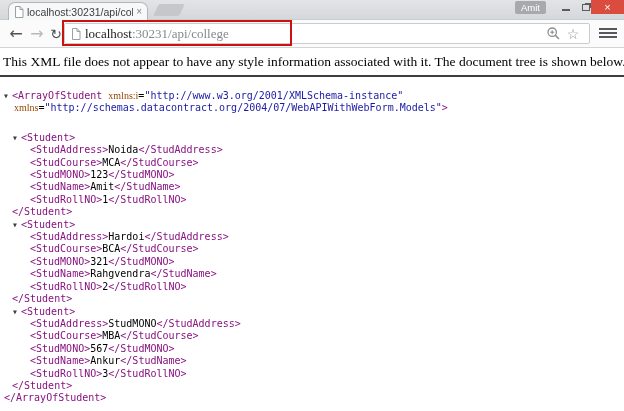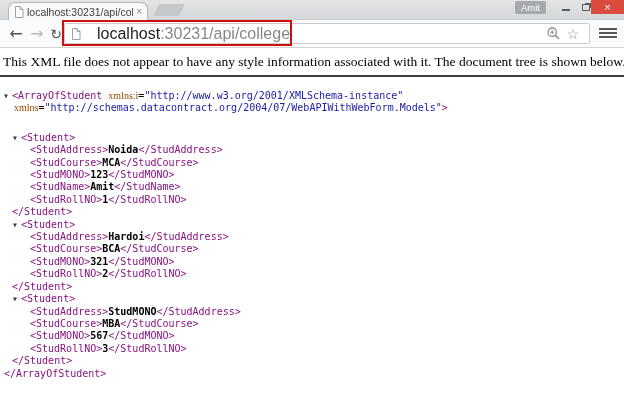--- a/index.html
+++ b/index.html
@@ -38,21 +38,21 @@
   .toolbar { position:relative; height:28px; background:#fbfbfb;
     border-bottom:1px solid #d4d4d4; }
   .nav-icon { position:absolute; top:0; height:27px; display:flex; align-items:center;
     justify-content:center; font-family:"DejaVu Sans", sans-serif; cursor:pointer; }
   .back { left:6px; width:20px; font-size:16px; color:#4e5256; }
   .fwd { left:27px; width:20px; font-size:16px; color:#b6babd; }
   .reload { left:47px; width:18px; font-size:14px; color:#4e5256; }
   .omnibox { position:absolute; left:64px; right:34px; top:3px; height:21px;
     background:#ffffff; border:1px solid #cccccc; border-radius:2px;
     display:flex; align-items:center; padding:0 6px; }
-  .url { font-size:16px; white-space:nowrap; margin-left:16px; flex:1 1 auto; overflow:hidden; }
+  .url { font-size:13px; white-space:nowrap; margin-left:4px; flex:1 1 auto; overflow:hidden;font-family:Liberation Serif, serif; }
   .url .host { color:#1d1d1d; }
   .url .rest { color:#85898d; }
   .omni-icon { flex:0 0 auto; display:flex; align-items:center; justify-content:center;
     width:20px; height:20px; cursor:pointer; }
   .star { font-family:"DejaVu Sans", sans-serif; font-size:14px; color:#8b8f93; }
   .red-box { position:absolute; left:62px; top:0px; width:230px; height:26px;
     border:2px solid #cc1111; z-index:5; pointer-events:none; }
   .menu-btn { position:absolute; right:7px; top:8px; width:18px; cursor:pointer; }
   .menu-btn i { display:block; height:2px; background:#55595e; margin-bottom:2px; }
 
@@ -69,21 +69,21 @@
   .arrow { display:inline-block; width:8px; font-size:6.5px; color:#3f3f3f;
     vertical-align:1px; cursor:pointer; }
   .ind-root  { padding-left:4px; }
   .ind-attr  { padding-left:14px; }
   .ind-item  { padding-left:13px; }
   .ind-child { padding-left:30px; }
   .ind-close { padding-left:12px; }
   .t-tag  { color:var(--c-tag); }
   .t-attr { color:var(--c-attr);font-family:Liberation Serif, serif; }
   .t-val  { color:var(--c-val); }
-  .t-txt  { color:var(--c-txt); font-weight:bold; }
+  .t-txt  { color:var(--c-txt); font-weight:normal; }
 
   .doc-icon svg { display:block; }
 </style>
 </head>
 <body>
 
 <div class="tabstrip">
   <div class="tab">
     <span class="doc-icon">
       <svg width="10" height="12" viewBox="0 0 10 12">
@@ -149,23 +149,25 @@
       <div class="xml-line ind-child"><span class="t-tag">&lt;StudAddress&gt;</span><span class="t-txt">Noida</span><span class="t-tag">&lt;/StudAddress&gt;</span></div>
       <div class="xml-line ind-child"><span class="t-tag">&lt;StudCourse&gt;</span><span class="t-txt">MCA</span><span class="t-tag">&lt;/StudCourse&gt;</span></div>
       <div class="xml-line ind-child"><span class="t-tag">&lt;StudMONO&gt;</span><span class="t-txt">123</span><span class="t-tag">&lt;/StudMONO&gt;</span></div>
       <div class="xml-line ind-child"><span class="t-tag">&lt;StudName&gt;</span><span class="t-txt">Amit</span><span class="t-tag">&lt;/StudName&gt;</span></div>
       <div class="xml-line ind-child"><span class="t-tag">&lt;StudRollNO&gt;</span><span class="t-txt">1</span><span class="t-tag">&lt;/StudRollNO&gt;</span></div>
       <div class="xml-line ind-close"><span class="t-tag">&lt;/Student&gt;</span></div>
       <div class="xml-line ind-item"><span class="arrow">▼</span><span class="t-tag">&lt;Student&gt;</span></div>
       <div class="xml-line ind-child"><span class="t-tag">&lt;StudAddress&gt;</span><span class="t-txt">Hardoi</span><span class="t-tag">&lt;/StudAddress&gt;</span></div>
       <div class="xml-line ind-child"><span class="t-tag">&lt;StudCourse&gt;</span><span class="t-txt">BCA</span><span class="t-tag">&lt;/StudCourse&gt;</span></div>
       <div class="xml-line ind-child"><span class="t-tag">&lt;StudMONO&gt;</span><span class="t-txt">321</span><span class="t-tag">&lt;/StudMONO&gt;</span></div>
+      <div class="xml-line ind-child"><span class="t-tag">&lt;StudName&gt;</span><span class="t-txt">Rahgvendra</span><span class="t-tag">&lt;/StudName&gt;</span></div>
       <div class="xml-line ind-child"><span class="t-tag">&lt;StudRollNO&gt;</span><span class="t-txt">2</span><span class="t-tag">&lt;/StudRollNO&gt;</span></div>
       <div class="xml-line ind-close"><span class="t-tag">&lt;/Student&gt;</span></div>
       <div class="xml-line ind-item"><span class="arrow">▼</span><span class="t-tag">&lt;Student&gt;</span></div>
       <div class="xml-line ind-child"><span class="t-tag">&lt;StudAddress&gt;</span><span class="t-txt">StudMONO</span><span class="t-tag">&lt;/StudAddress&gt;</span></div>
       <div class="xml-line ind-child"><span class="t-tag">&lt;StudCourse&gt;</span><span class="t-txt">MBA</span><span class="t-tag">&lt;/StudCourse&gt;</span></div>
       <div class="xml-line ind-child"><span class="t-tag">&lt;StudMONO&gt;</span><span class="t-txt">567</span><span class="t-tag">&lt;/StudMONO&gt;</span></div>
+      <div class="xml-line ind-child"><span class="t-tag">&lt;StudName&gt;</span><span class="t-txt">Ankur</span><span class="t-tag">&lt;/StudName&gt;</span></div>
       <div class="xml-line ind-child"><span class="t-tag">&lt;StudRollNO&gt;</span><span class="t-txt">3</span><span class="t-tag">&lt;/StudRollNO&gt;</span></div>
       <div class="xml-line ind-close"><span class="t-tag">&lt;/Student&gt;</span></div>
       <div class="xml-line ind-root"><span class="t-tag">&lt;/ArrayOfStudent&gt;</span></div>
     </div>
 </div>
 
 </body></html>

